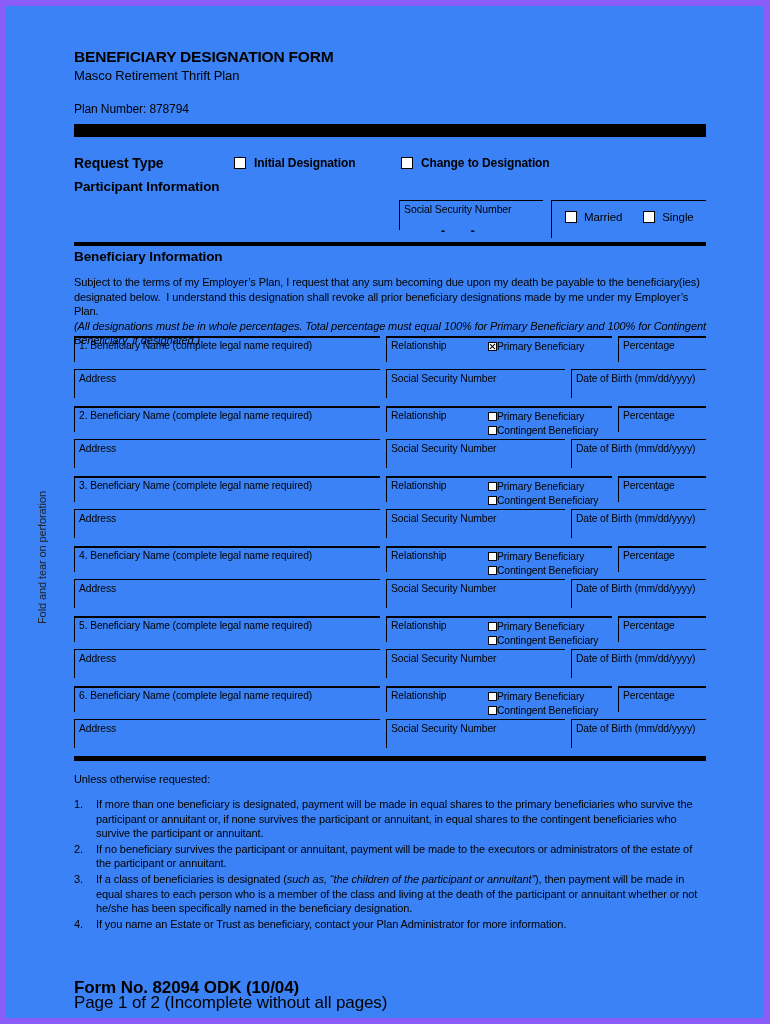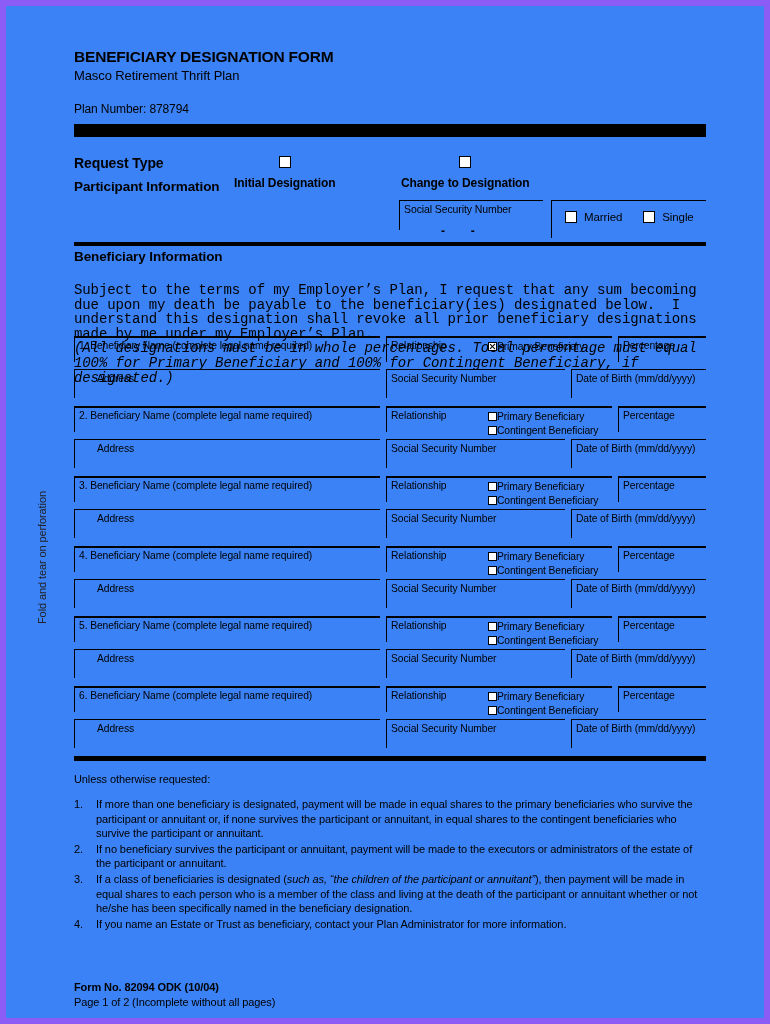--- a/index.html
+++ b/index.html
@@ -14,21 +14,21 @@
   
   .title { top:42px; font-size:15.5px; font-weight:700; letter-spacing:-0.2px; }
   .subtitle { top:62px; font-size:13px; }
   .plan { top:96px; font-size:12px; }
   .black-bar { top:118px; height:13px; background:#000; }
 
   
   .request-row { top:148px; height:22px; }
   .sec-head { font-weight:700; font-size:13.5px; }
   .req-head { font-size:14px; font-weight:700; position:absolute; left:0; top:1px; }
-  .req-opt { position:absolute; top:2px; display:flex; align-items:center; gap:8px;flex-direction:column; }
+  .req-opt { position:absolute; top:2px; display:flex; align-items:center; gap:8px; }
   .req-opt .opt-label { font-weight:700; font-size:12px; }
   .opt1 { left:160px; } .opt2 { left:327px;gap:8px; }
 
   
   .checkbox { position:relative; display:inline-block; width:12px; height:12px;
     border:1.2px solid #000; background:#fff; box-sizing:border-box; flex:none; }
   .checkbox.small { width:9px; height:9px; border-width:1px; }
   .checkbox.checked::before, .checkbox.checked::after {
     content:""; position:absolute; left:50%; top:0; bottom:0; width:1.3px;
     margin-left:-0.65px; background:#000; }
@@ -47,52 +47,52 @@
   .ssn-dashes { position:absolute; top:24px; left:42px; font-size:12px; font-weight:700; }
   .p-marital { left:477px; width:155px; }
   .p-marital::after { height:38px; }
   .marital-opts { display:flex; gap:21px; padding:11px 0 0 14px; }
   .marital-opt { display:flex; align-items:center; gap:7px; font-size:11.5px; }
 
   .thick-rule { top:236px; height:4px; background:#000; }
 
   
   .ben-head { top:243px; }
-  .intro { top:277px; font-size:14px; line-height:14.6px;font-family:Liberation Mono, monospace; }
+  .intro { top:269px; font-size:11px; line-height:14.6px; }
   .intro .italic { font-style:italic; }
 
   
   .ben-table { top:330px; }
   .row { display:flex; }
   .row-a { height:33px; }
   .row-b { height:37px; }
   .cell { position:relative; box-sizing:border-box; }
   .cell::before { content:""; position:absolute; top:0; left:0; right:6px; border-top:1.3px solid #000; }
   .row-a .cell::before { border-top-width:2px; }
   .cell:last-child::before { right:0; }
   .cell::after { content:""; position:absolute; top:0; left:0; height:26px; border-left:1.3px solid #000; }
   .row-b .cell::after { height:29px; }
   .cell .lbl { display:block; padding:4px 0 0 5px; font-size:10.3px; white-space:nowrap; }
   .c-name { width:312px; } .c-rel { width:232px; } .c-pct { width:88px; }
-  .c-addr { width:312px;padding-left:18px; } .c-ssn { width:185px; } .c-dob { width:135px; }
+  .c-addr { width:312px; } .c-ssn { width:185px; } .c-dob { width:135px; }
   .chk-group { position:absolute; left:102px; top:4px; }
   .chk-line { display:flex; align-items:center; height:13px; margin-bottom:1px;text-align:right; }
   .chk-lbl { font-size:10.3px; white-space:nowrap; }
   .table-bottom { height:5px; background:#000; }
 
   
   .unless { top:767px; font-size:11px; }
   .notes { top:791px; font-size:11px; line-height:14.6px; }
   .note-item { display:flex; margin-bottom:1px; }
   .note-num { width:22px; flex:none; }
   .note-text { flex:1; }
   .note-text .italic { font-style:italic; }
 
   
-  .footer { top:974px; font-size:11px; line-height:15px; }
+  .footer { top:974px; font-size:17px; line-height:15px; }
   .footer .bold { font-weight:700; }
 
   
   .fold-note { position:absolute; left:30px; top:618px; transform:rotate(-90deg);
     transform-origin:left top; font-size:11px; color:#222; white-space:nowrap; }
 </style>
 </head>
 <body>
 
 <div class="page">

